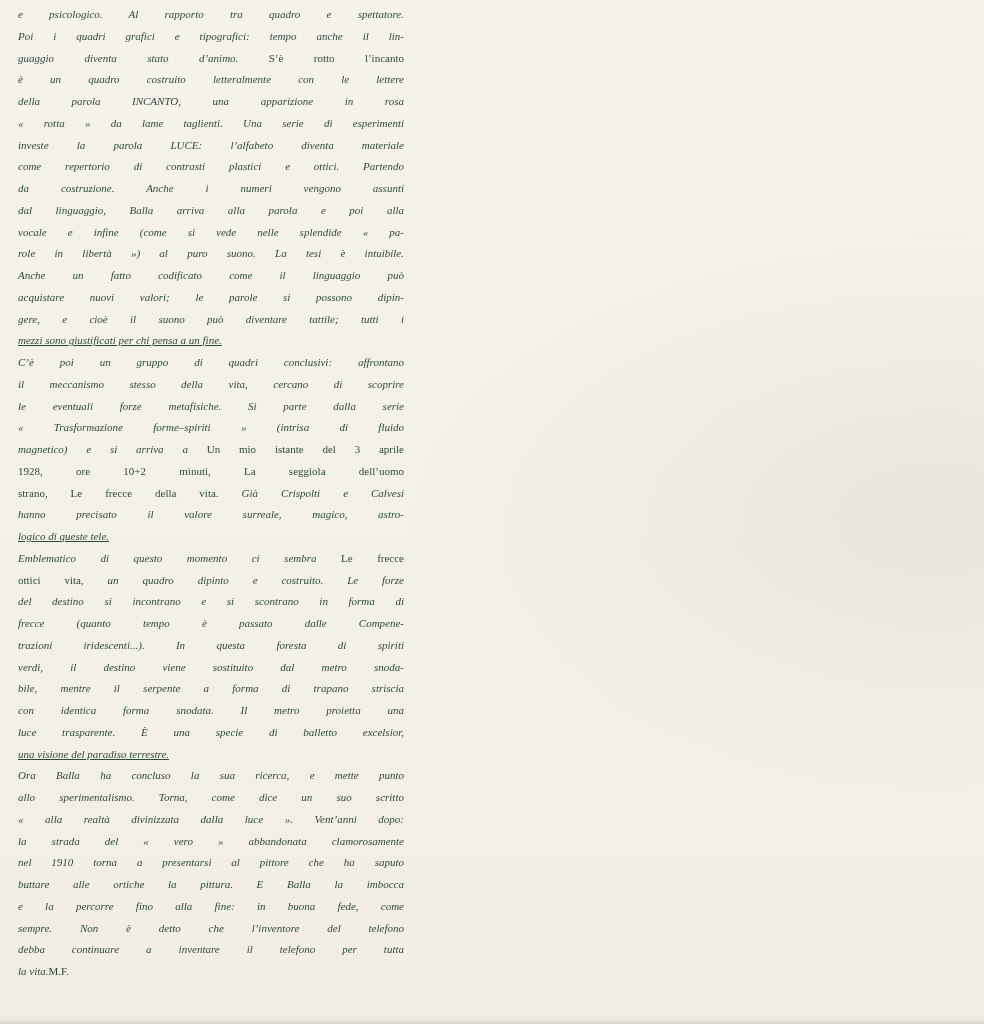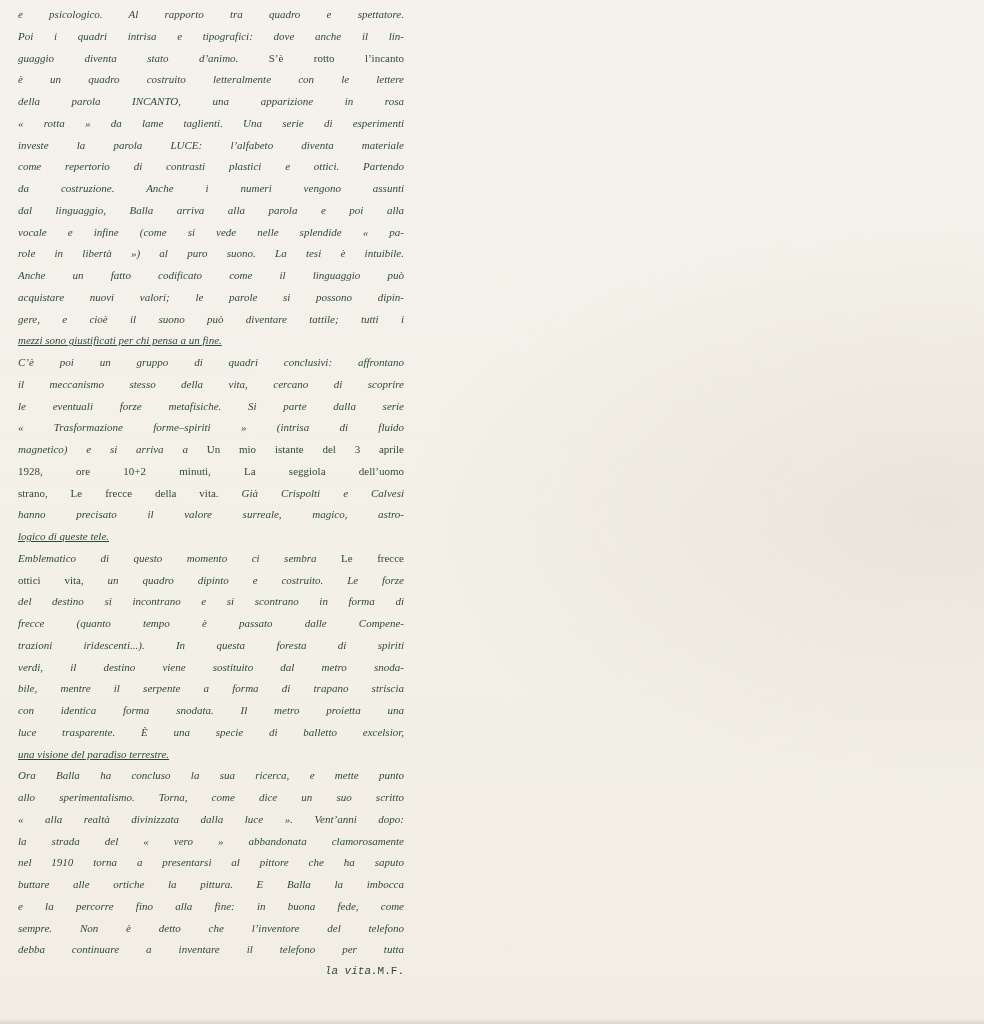--- a/index.html
+++ b/index.html
@@ -25,30 +25,30 @@
     color: #2c4a3a;
   }
   .line {
     display: block; white-space: nowrap;
     text-align: justify; text-align-last: justify;
     height: 21.75px;
   }
   .line.last { text-align-last: left; text-decoration: underline; }
   .i { font-style: italic; }
   .r { font-style: normal; }
-  .signature-line { display: flex; justify-content: flex-end; height: 21.75px; font-family: Liberation Mono, monospace; }
+  .signature-line { display: flex; justify-content: flex-start; height: 21.75px; }
 </style>
 </head>
 <body>
 
 <div class="page">
   <div class="column" id="text-column">
 
     <div class="line"><span class="i">e psicologico. Al rapporto tra quadro e spettatore.</span></div>
-      <div class="line"><span class="i">Poi i quadri intrisa e tipografici: dove anche il lin-</span></div>
+      <div class="line"><span class="i">Poi i quadri grafici e tipografici: tempo anche il lin-</span></div>
       <div class="line"><span class="i">guaggio diventa stato d’animo. </span><span class="r">S’è rotto l’incanto</span></div>
       <div class="line"><span class="i">è un quadro costruito letteralmente con le lettere</span></div>
       <div class="line"><span class="i">della parola INCANTO, una apparizione in rosa</span></div>
       <div class="line"><span class="i">« rotta » da lame taglienti. Una serie di esperimenti</span></div>
       <div class="line"><span class="i">investe la parola LUCE: l’alfabeto diventa materiale</span></div>
       <div class="line"><span class="i">come repertorio di contrasti plastici e ottici. Partendo</span></div>
       <div class="line"><span class="i">da costruzione. Anche i numeri vengono assunti</span></div>
       <div class="line"><span class="i">dal linguaggio, Balla arriva alla parola e poi alla</span></div>
       <div class="line"><span class="i">vocale e infine (come si vede nelle splendide « pa-</span></div>
       <div class="line"><span class="i">role in libertà ») al puro suono. La tesi è intuibile.</span></div>

